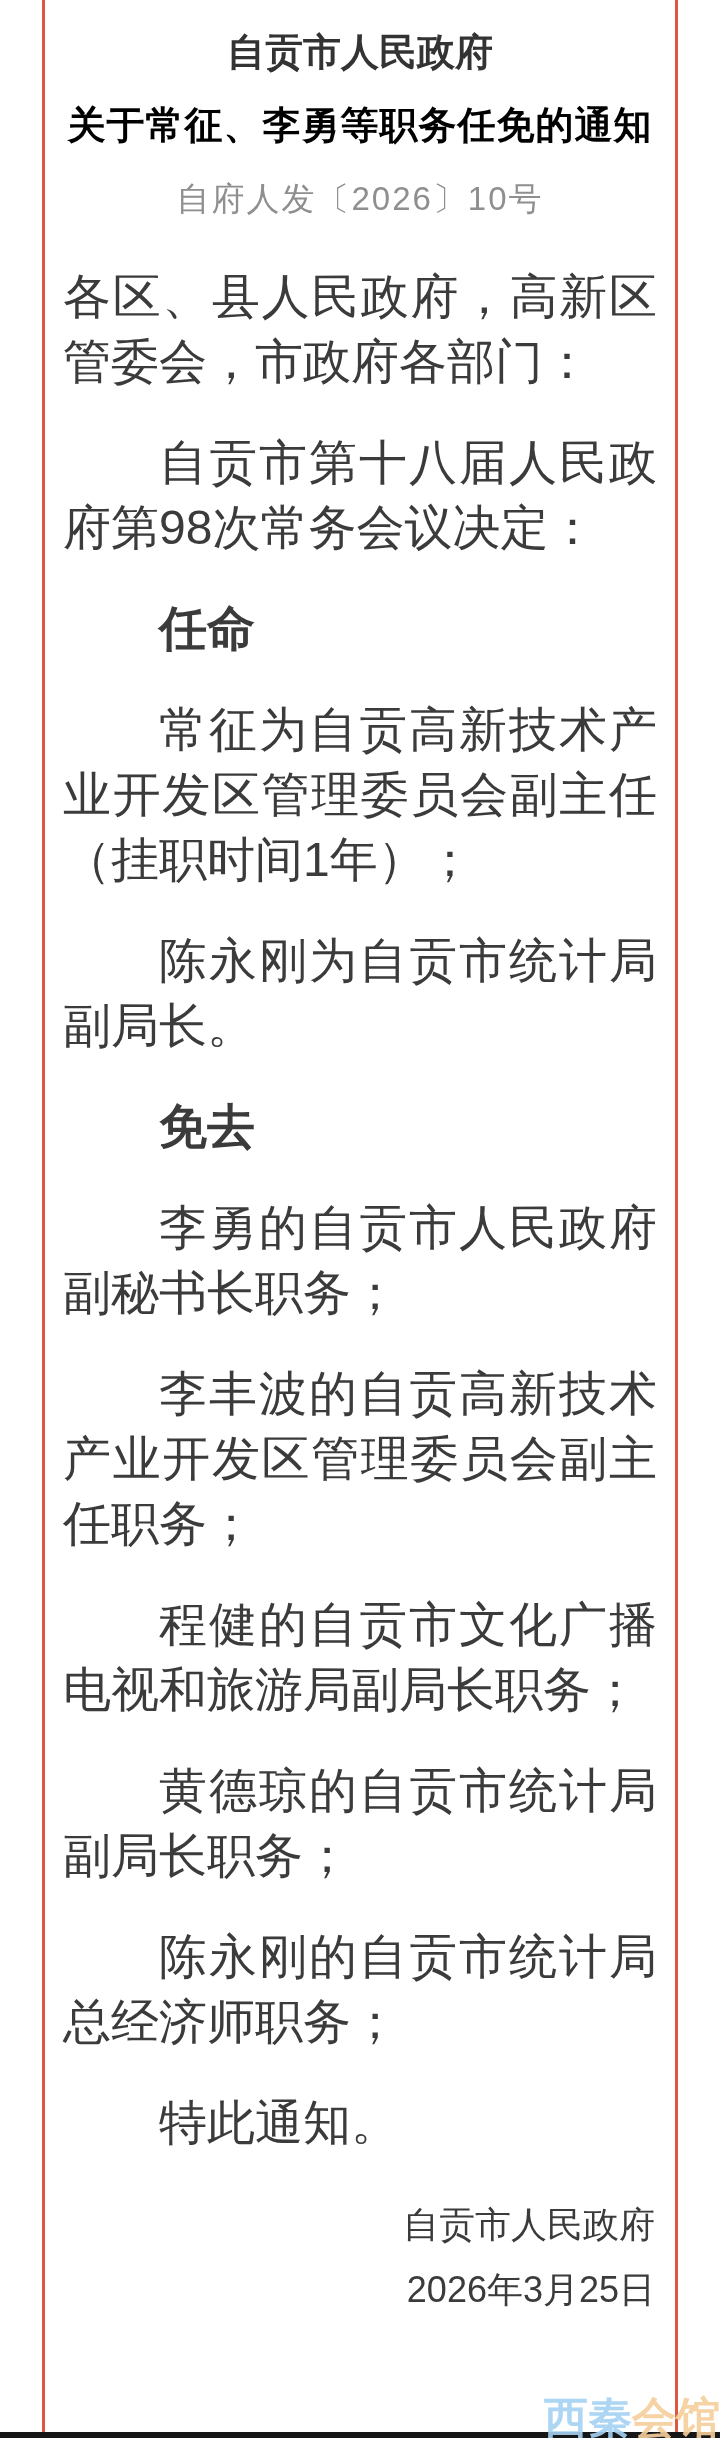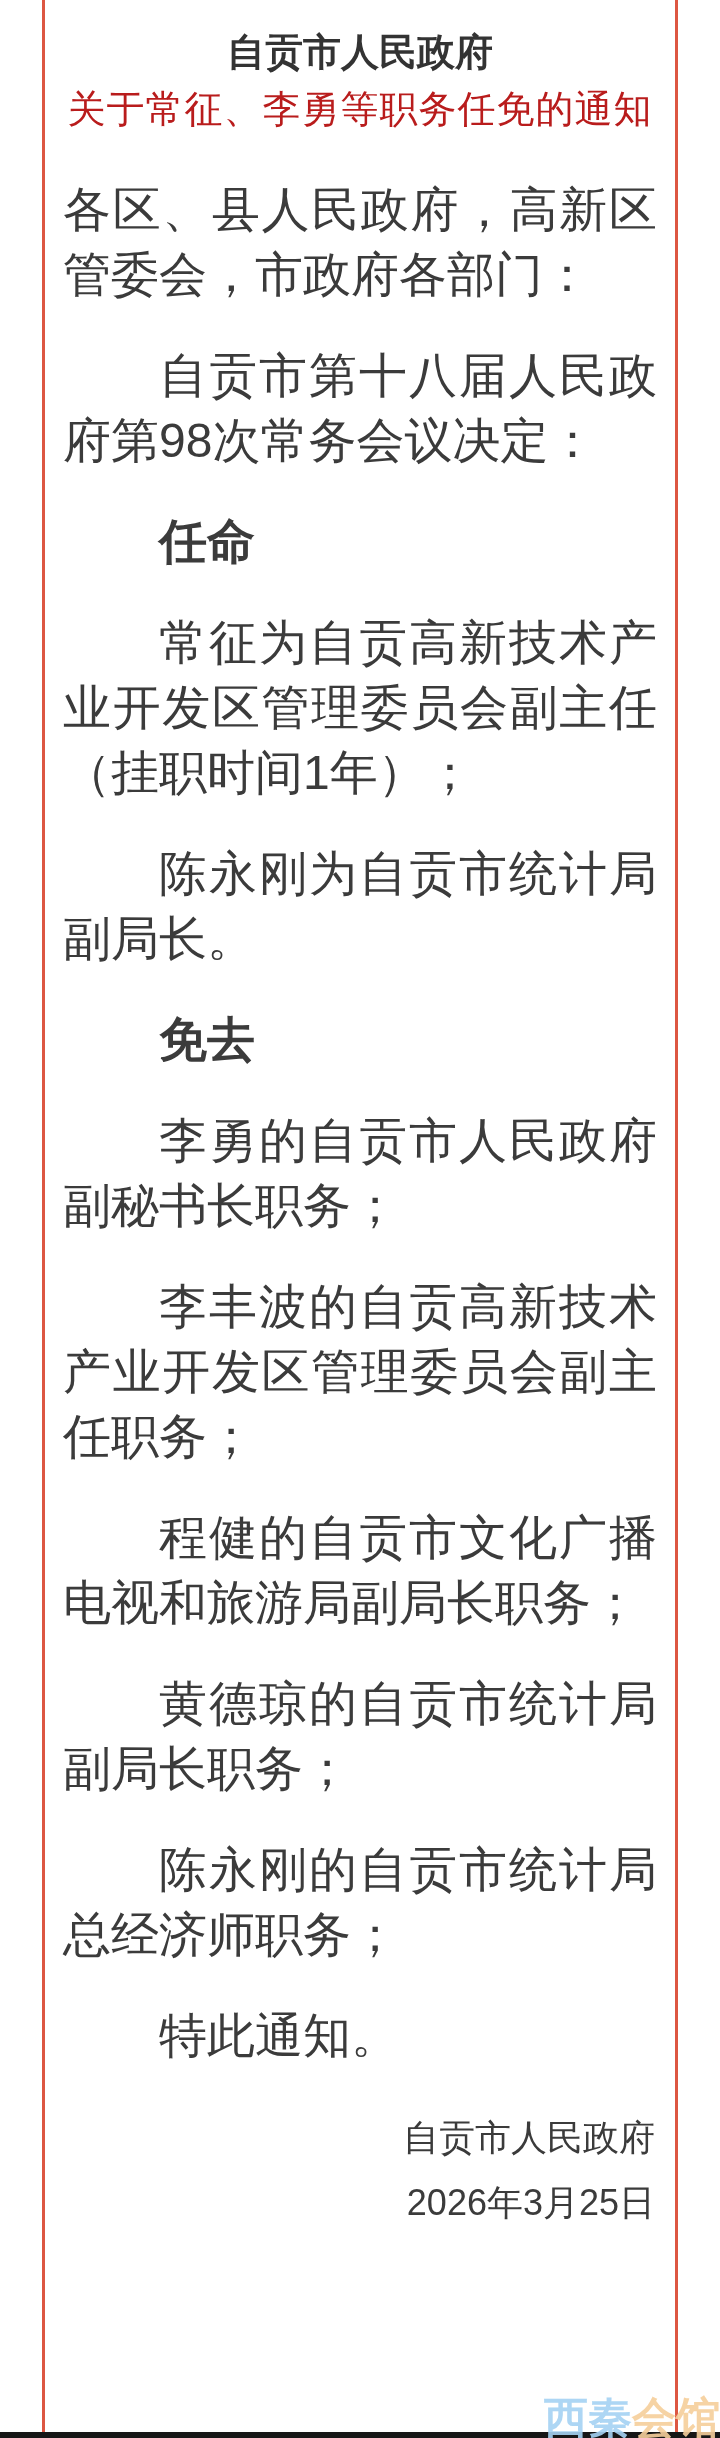--- a/index.html
+++ b/index.html
@@ -41,24 +41,24 @@
   }
   .doc-title {
     padding-top: 24px;
     font-size: 38px;
     font-weight: bold;
     color: #333333;
     text-align: center;
     line-height: 1.1;
   }
   .doc-subtitle {
-    margin-top: 15px;
+    margin-top: 31px;
     font-size: 38px;
-    font-weight: normal;
-    color: #b91c1c;
+    font-weight: bold;
+    color: #000000;
     text-align: center;
     line-height: 1.1;
     letter-spacing: 1px;
   }
   .doc-number {
     margin-top: 32px;
     font-size: 33px;
     color: #8f8f8f;
     text-align: center;
     line-height: 1.2;
@@ -106,20 +106,21 @@
 
   <div class="red-line left" style="background: rgb(221, 87, 66);"></div>
   <div class="red-line right" style="background: rgb(221, 87, 66);"></div>
 
   <div class="content">
 
     <div class="doc-title">自贡市人民政府</div>
 
     <div class="doc-subtitle">关于常征、李勇等职务任免的通知</div>
 
+    <div class="doc-number">自府人发〔2026〕10号</div>
 
     <p class="body-para first">各区、县人民政府，高新区管委会，市政府各部门：</p>
 
     <p class="body-para indent">自贡市第十八届人民政府第98次常务会议决定：</p>
 
     <p class="body-para indent bold-head">任命</p>
 
     <p class="body-para indent">常征为自贡高新技术产业开发区管理委员会副主任（挂职时间1年）；</p>
 
     <p class="body-para indent">陈永刚为自贡市统计局副局长。</p>

